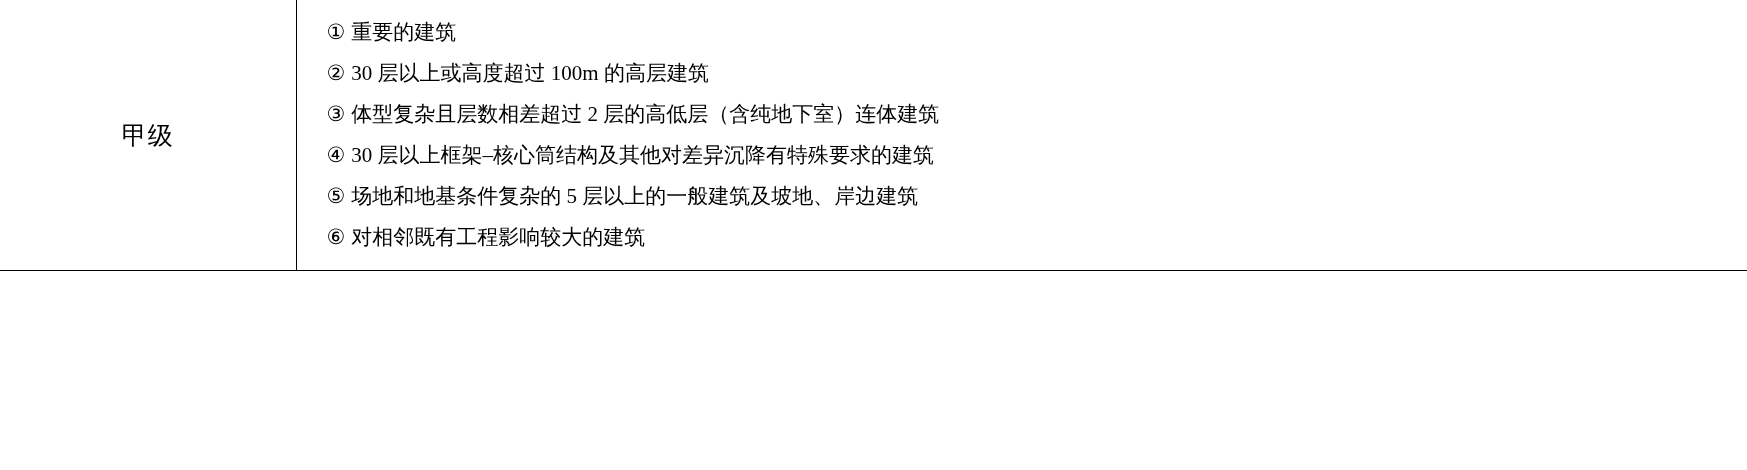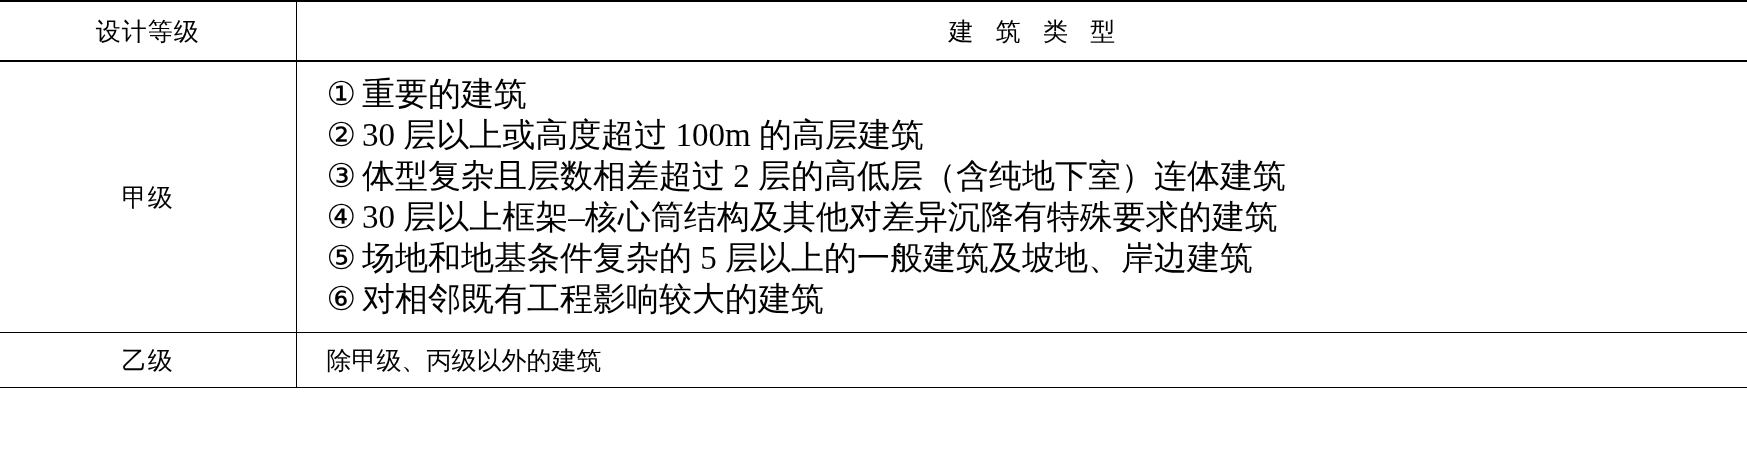--- a/index.html
+++ b/index.html
@@ -60,21 +60,21 @@
     text-align: center;
     letter-spacing: 8px;
     text-indent: 8px;
   }
   .item-list {
     margin: 0;
     padding: 0;
     list-style: none;
   }
   .item-list li {
-    font-size: 33px;
+    font-size: 21px;
     line-height: 41px;
     white-space: nowrap;
   }
   .item-list li .marker {
     display: inline-block;
     margin-right: 6px;
   }
   tr.grade-a td.grade,
   tr.grade-a td.type {
     padding-top: 12px;
@@ -90,24 +90,20 @@
 </head>
 <body>
 
 <div class="table-wrap">
   <table class="spec-table">
     <colgroup>
       <col class="col-grade">
       <col class="col-type">
     </colgroup>
     <tbody>
-      <tr class="header-row">
-        <td class="grade">设计等级</td>
-        <td class="type">建 筑 类 型</td>
-      </tr>
       <tr class="body-row grade-a">
         <td class="grade">甲级</td>
         <td class="type">
           <ul class="item-list">
             <li>
               <span class="marker">①</span><span>重要的建筑</span>
             </li>
             <li>
               <span class="marker">②</span><span>30 层以上或高度超过 100m 的高层建筑</span>
             </li>
@@ -119,19 +115,15 @@
             </li>
             <li>
               <span class="marker">⑤</span><span>场地和地基条件复杂的 5 层以上的一般建筑及坡地、岸边建筑</span>
             </li>
             <li>
               <span class="marker">⑥</span><span>对相邻既有工程影响较大的建筑</span>
             </li>
           </ul>
         </td>
       </tr>
-      <tr class="body-row simple">
-        <td class="grade">乙级</td>
-        <td class="type">除甲级、丙级以外的建筑</td>
-      </tr>
     </tbody>
   </table>
 </div>
 
 </body></html>

